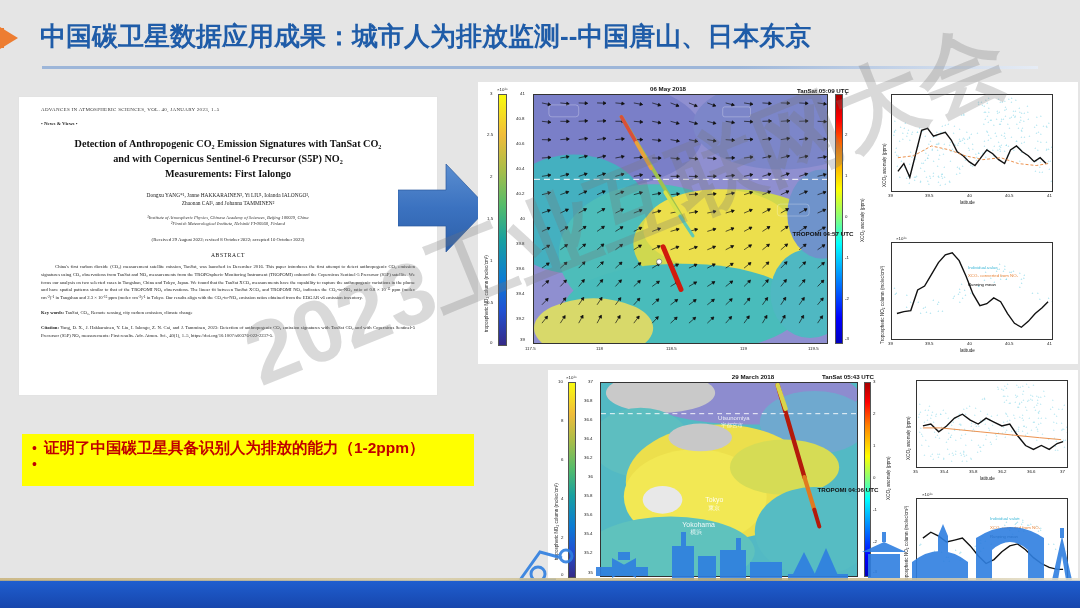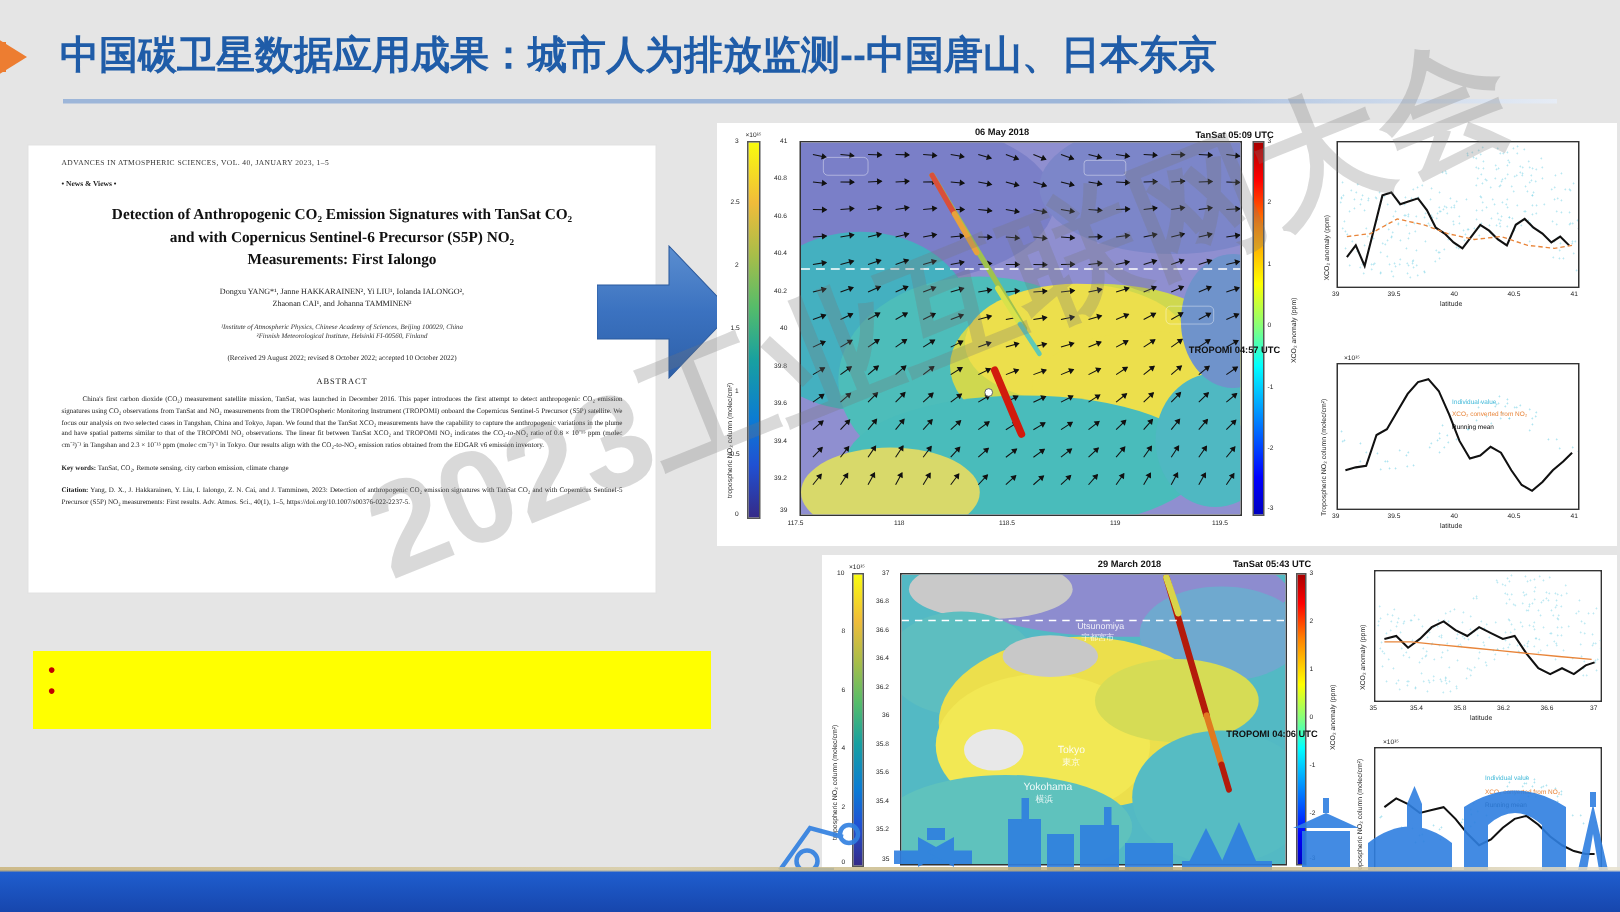--- a/index.html
+++ b/index.html
@@ -1496,20 +1496,21 @@
     <div class="cap tick" style="left:421px; top:217px;">35.8</div>
     <div class="cap tick" style="left:450px; top:217px;">36.2</div>
     <div class="cap tick" style="left:479px; top:217px;">36.6</div>
     <div class="cap tick" style="left:512px; top:217px;">37</div>
     <div class="cap axis-lab" style="left:432px; top:224px;">latitude</div>
   </div>
 
   <div class="yellow-box">
     <div class="yb-line">
       <span class="yb-bullet">•</span>
+      <span class="yb-text">证明了中国碳卫星具备识别人为排放的能力（1-2ppm）</span>
     </div>
     <div class="yb-line">
       <span class="yb-bullet">•</span>
     </div>
   </div>
 
   <svg class="skyline" viewBox="0 0 1080 60" preserveAspectRatio="none">
     <g fill="#2f7fe0" opacity="0.9">
 
       <g fill="none" stroke="#2f7fe0" stroke-width="3">

